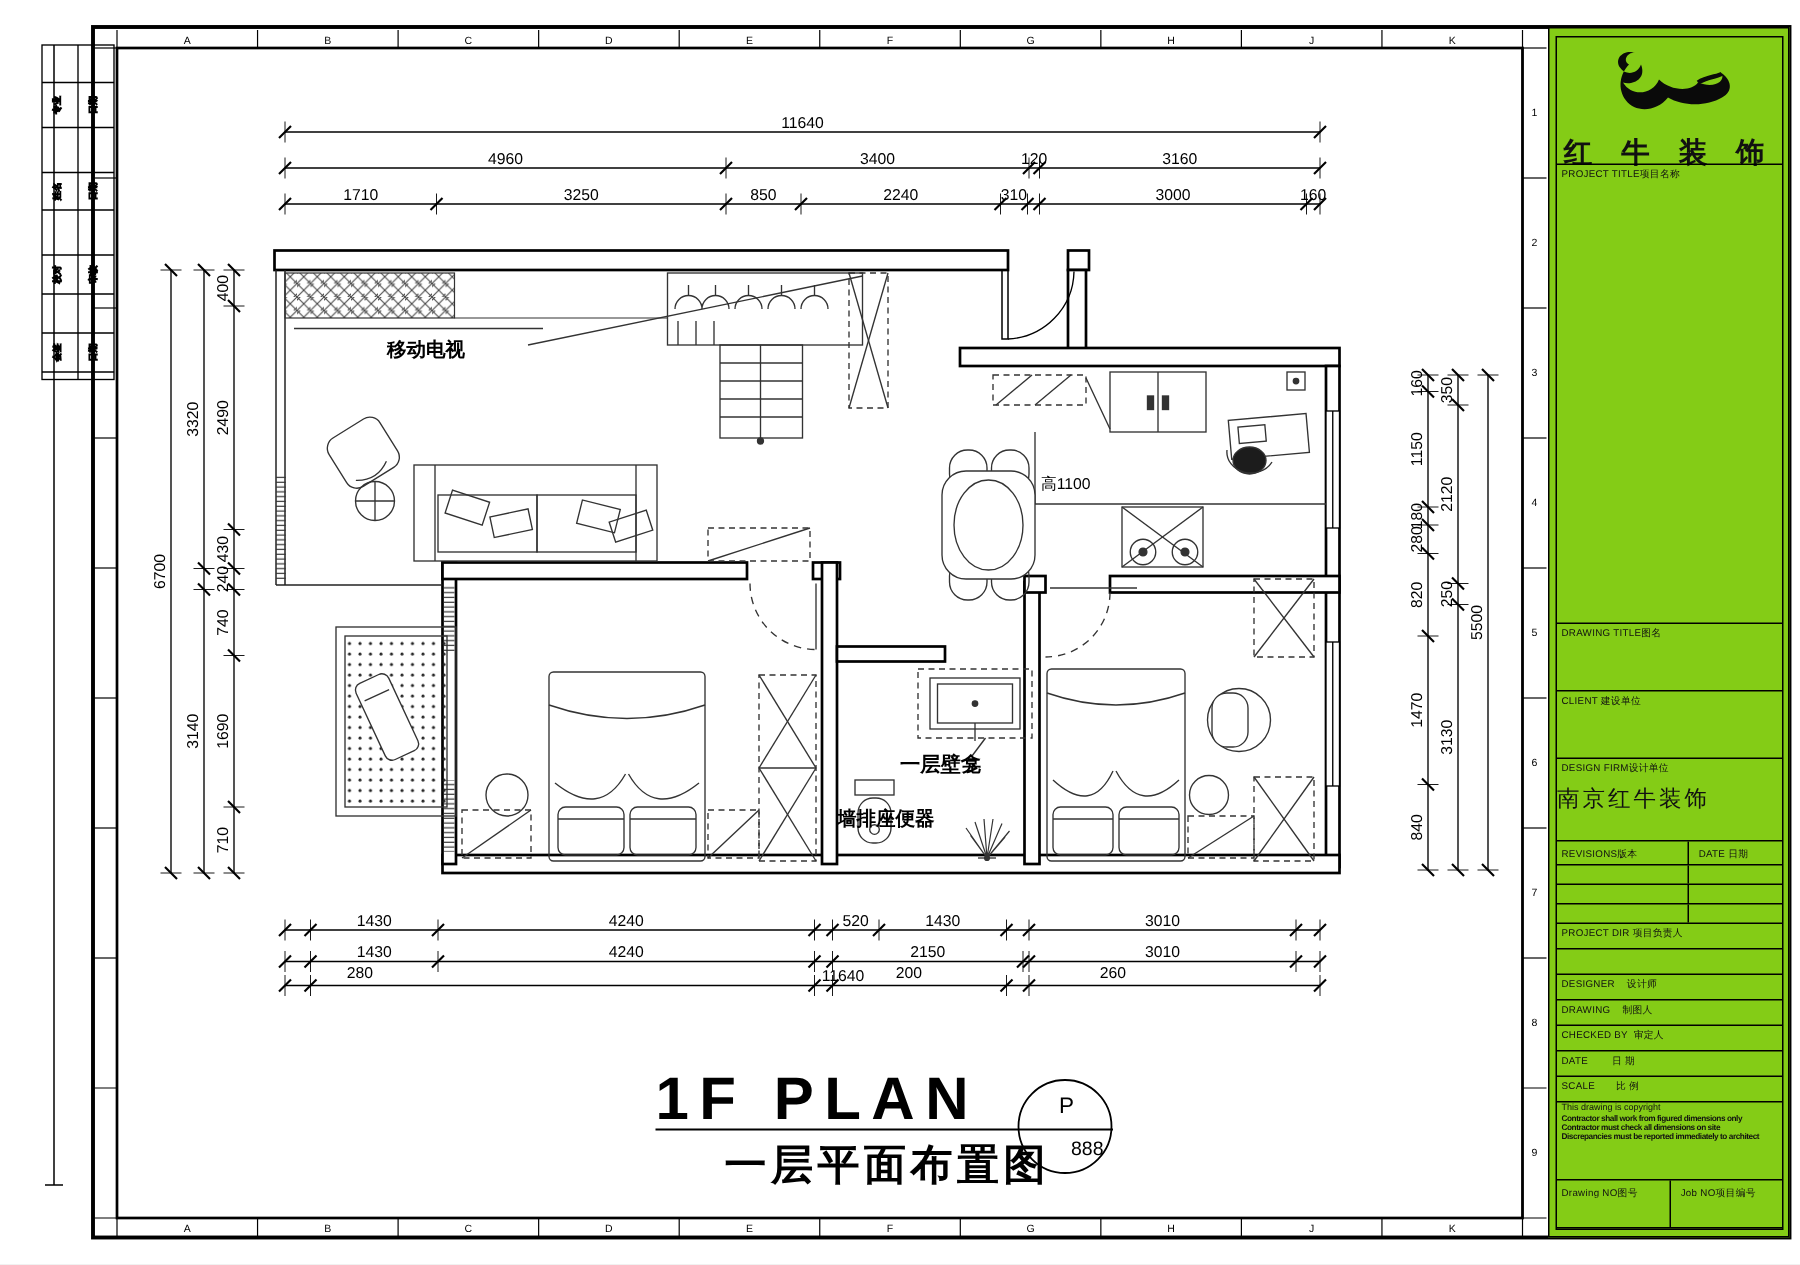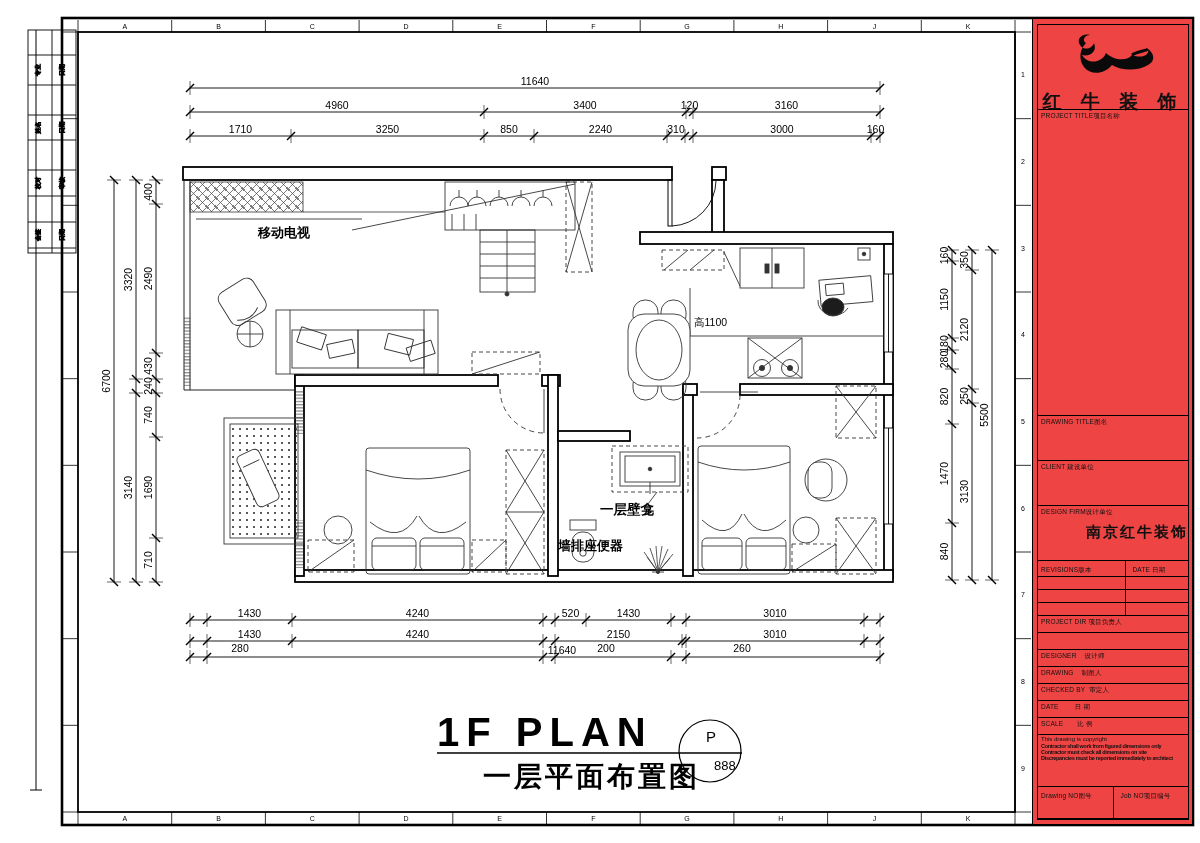--- a/index.html
+++ b/index.html
@@ -1,25 +1,25 @@
 <!DOCTYPE html>
 <html><head>
 <meta charset="utf-8">
 <style>
   html,body{margin:0;padding:0;background:#e8e8e8;}
   #page{position:relative;width:1200px;height:843px;background:#ffffff;overflow:hidden;
         font-family:"Liberation Sans", sans-serif;color:#111;}
   svg text{font-family:"Liberation Sans", sans-serif;}
-  #tblock{position:absolute;left:1032px;top:18px;width:161px;height:807px;border:1.6px solid #000;box-sizing:border-box;background:#ef4444;}
+  #tblock{position:absolute;left:1032px;top:18px;width:161px;height:807px;border:1.6px solid #000;box-sizing:border-box;background:#84cc16;}
   #tblock-inner{position:absolute;left:4px;top:5px;right:3px;bottom:4px;border:1.2px solid #000;}
   .tb-row{position:absolute;left:0;right:0;border-top:1px solid #000;box-sizing:border-box;}
   .tb-label{font-size:6.5px;letter-spacing:0.2px;padding:2px 0 0 3px;white-space:nowrap;overflow:hidden;}
   .tb-split{position:absolute;top:0;bottom:0;border-left:1px solid #000;}
   .brand{position:absolute;left:0;right:0;text-align:center;font-size:19px;font-weight:bold;letter-spacing:7px;white-space:nowrap;}
-  .firm{position:absolute;left:0;right:0;text-align:right;font-size:15px;font-weight:bold;letter-spacing:2px;}
+  .firm{position:absolute;left:0;right:0;text-align:left;font-size:15px;font-weight:normal;letter-spacing:2px;}
   .cpy{font-size:7.5px;font-weight:bold;line-height:9px;padding:3px 0 0 3px;}
   .cpy-en{font-size:5.5px;font-weight:bold;line-height:6px;padding-left:3px;letter-spacing:-0.3px;}
   .cpy-en1{font-size:6px;line-height:8px;padding-left:3px;font-weight:normal;}
 </style>
 </head>
 <body>
 
 <div id="page">
 
 <svg id="cv" width="1200" height="843" viewBox="0 0 1200 843">

